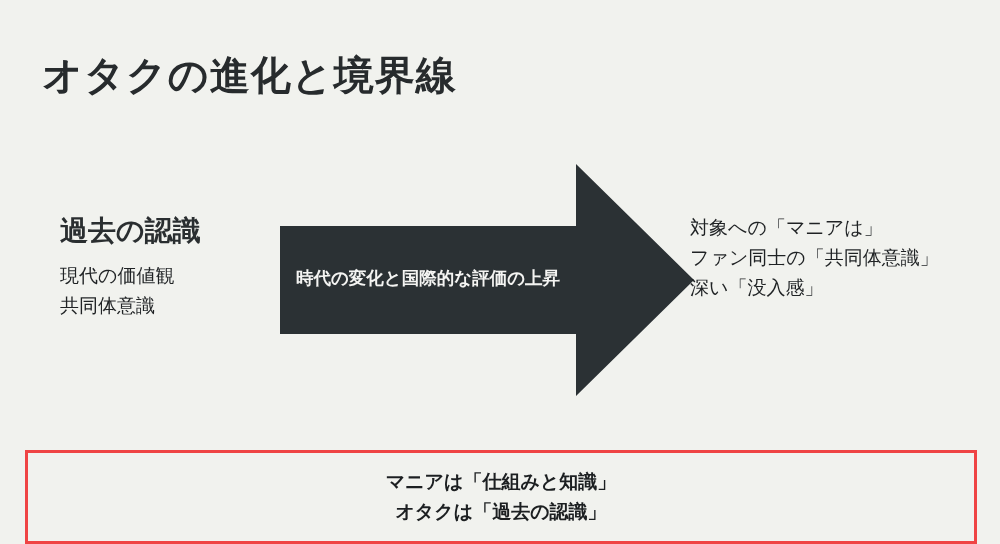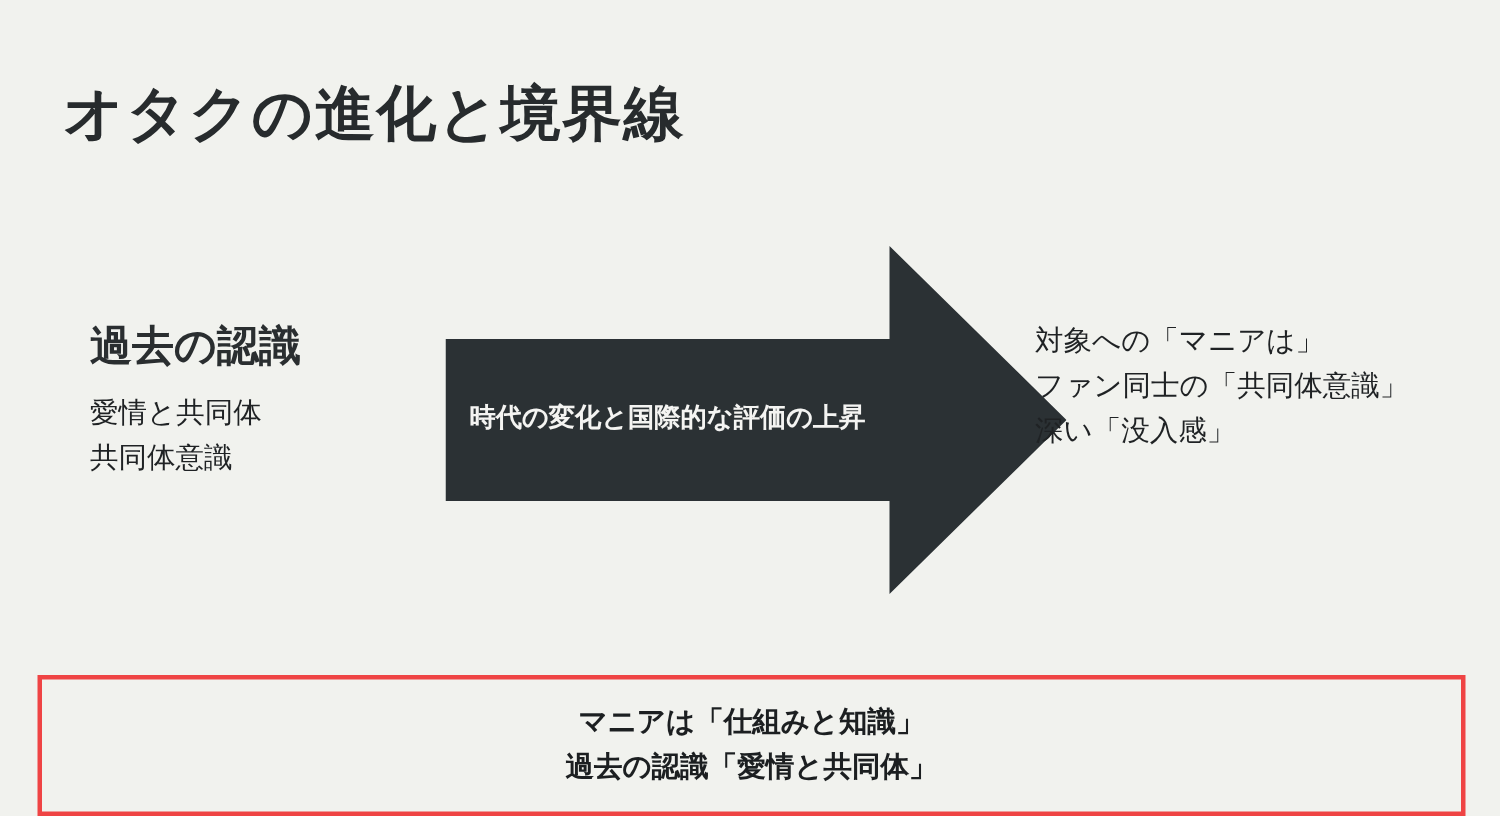--- a/index.html
+++ b/index.html
@@ -21,21 +21,21 @@
   .col-left { left: 60px; width: 200px; top: 212px; }
   .col-right { left: 690px; width: 300px; top: 212px; }
   .col h2 {
     margin: 0 0 10px 0; font-size: 28px; font-weight: bold; color: #2a2e30;
   }
   .col .line {
     font-family: "DejaVu Serif", serif;
     font-size: 19px; line-height: 30px; color: #1f2224;
   }
   .arrow {
-    position: absolute; left: 297px; top: 164px; width: 414px; height: 232px;
+    position: absolute; left: 280px; top: 164px; width: 414px; height: 232px;
   }
   .arrow svg { position: absolute; left: 0; top: 0; }
   .arrow-label {
     position: absolute; left: 0; top: 102px; width: 296px;
     text-align: center; color: #f4f4f2; font-size: 17.5px; font-weight: bold;
     white-space: nowrap;
   }
   .summary-box {
     position: absolute; left: 25px; top: 450px; width: 946px; height: 88px;
     border: 3px solid #ef4444; box-sizing: content-box;
@@ -47,35 +47,35 @@
   }
   .summary-box .lines { padding-top: 13px; }
 </style>
 </head>
 <body>
 
 <div class="title">オタクの進化と境界線</div>
 
 <div class="col col-left">
   <h2>過去の認識</h2>
-  <div class="line">愛情と共同体</div>
+  <div class="line">現代の価値観</div>
   <div class="line">共同体意識</div>
 </div>
 
 <div class="arrow">
   <svg width="414" height="232" viewBox="0 0 414 232">
     <polygon points="0,62 296,62 296,0 414,116 296,232 296,170 0,170" fill="#2b3134"></polygon>
   </svg>
   <div class="arrow-label">時代の変化と国際的な評価の上昇</div>
 </div>
 
 <div class="col col-right">
   <div class="line">対象への「マニアは」</div>
   <div class="line">ファン同士の「共同体意識」</div>
   <div class="line">深い「没入感」</div>
 </div>
 
 <div class="summary-box">
   <div class="lines">
     <div class="line">マニアは「仕組みと知識」</div>
-    <div class="line">過去の認識「愛情と共同体」</div>
+    <div class="line">オタクは「過去の認識」</div>
   </div>
 </div>
 
 </body></html>

